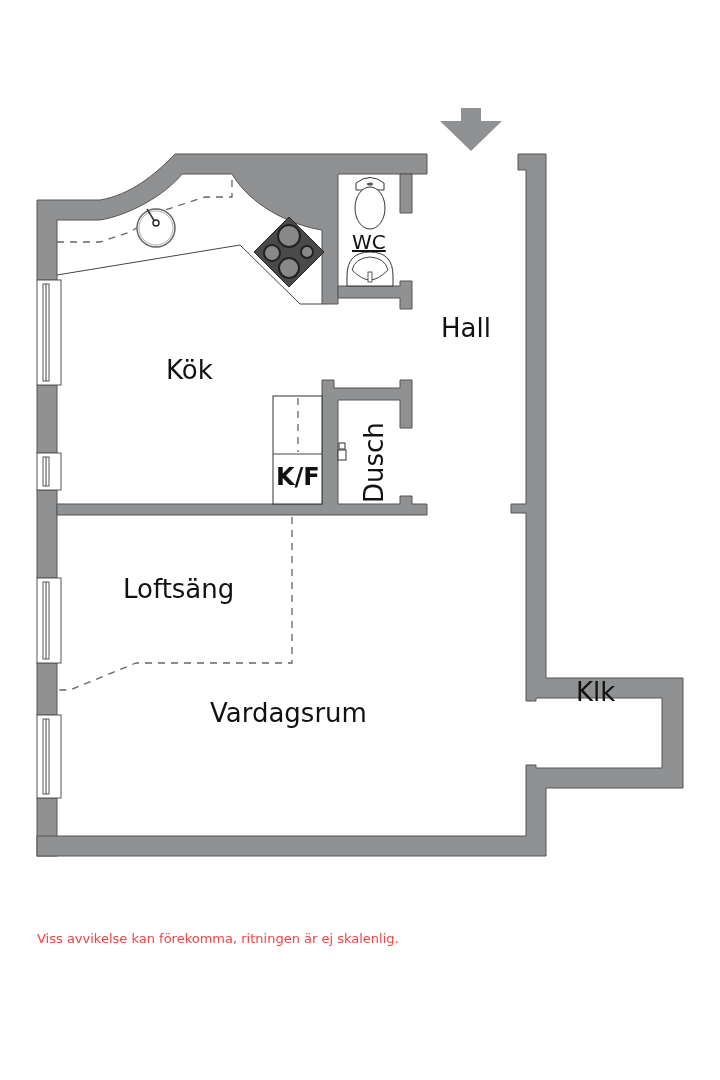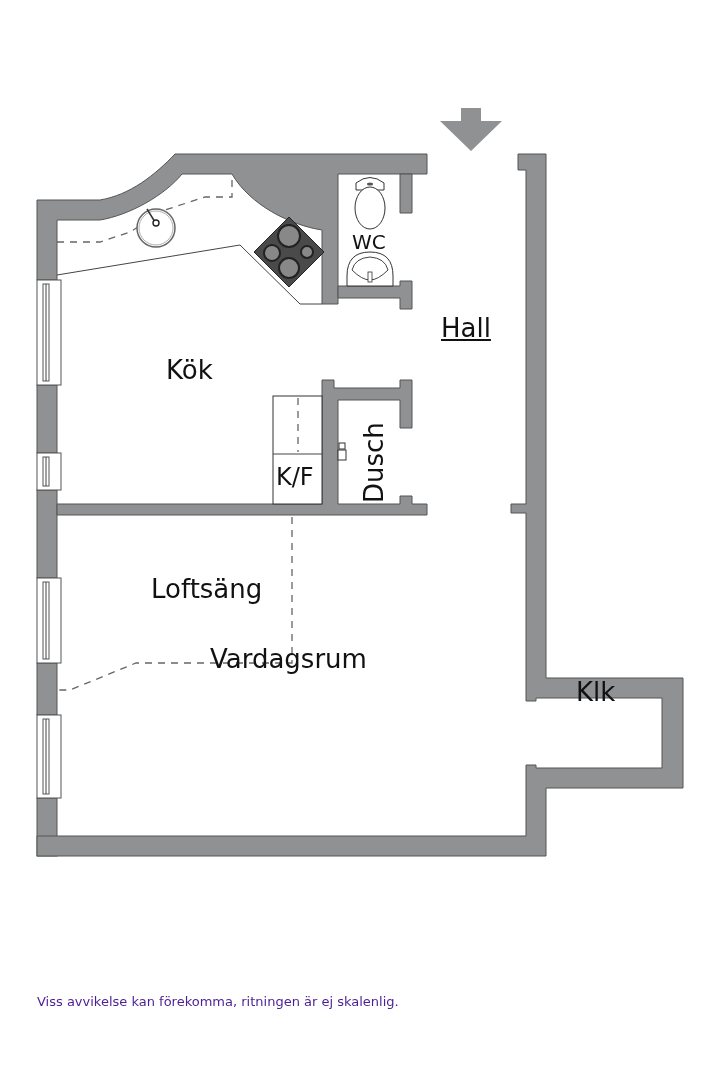--- a/index.html
+++ b/index.html
@@ -6,21 +6,21 @@
     body { width: 720px; height: 1080px; position: relative; overflow: hidden; font-family: "DejaVu Sans", sans-serif; }
     #plan { position: absolute; left: 0; top: 0; width: 720px; height: 1080px; }
     .wall { fill: #8f9192; stroke: #555; stroke-width: 1; }
     .thin { fill: none; stroke: #444; stroke-width: 1; }
     .dash { fill: none; stroke: #666; stroke-width: 1.3; stroke-dasharray: 7 6; }
     .fix { fill: #fff; stroke: #333; stroke-width: 1; }
     .win { fill: #fff; stroke: #555; stroke-width: 1; }
     .label { position: absolute; color: #111; font-family: "DejaVu Sans", sans-serif; white-space: nowrap; }
     .room { font-size: 26px; }
     .small { font-size: 20px; }
-    #disclaimer { position: absolute; left: 37px; top: 994px; font-size: 13px; color: #4c1d95; font-family: "DejaVu Sans", sans-serif; text-align: right; }
+    #disclaimer { position: absolute; left: 37px; top: 931px; font-size: 13px; color: #ef4444; font-family: "DejaVu Sans", sans-serif; text-align: right; }
   </style>
 </head>
 <body>
 
 <svg id="plan" viewBox="0 0 720 1080" xmlns="http://www.w3.org/2000/svg">
 
   <g>
     <polygon points="461,108 481,108 481,121 502,121 471,151 440,121 461,121" fill="#8f9192"></polygon>
   </g>
 
@@ -107,21 +107,21 @@
     <rect x="339" y="443" width="6" height="6" fill="#fff" stroke="#333"></rect>
     <rect x="338" y="450" width="8" height="10" fill="#fff" stroke="#333"></rect>
   </g>
 
   <g>
     <path class="dash" d="M292,517 L292,663 L136,663 L70,690 L57,690"></path>
   </g>
 </svg>
 
 <div class="label room" style="left:166px; top:355px;">Kök</div>
-<div class="label small" style="left:352px; top:230px;">WC</div>
-<div class="label room" style="left:441px; top:313px;text-decoration:underline;">Hall</div>
+<div class="label small" style="left:352px; top:230px;text-decoration:underline;">WC</div>
+<div class="label room" style="left:441px; top:313px;">Hall</div>
 <div class="label room" style="left:334px; top:448px; transform: rotate(-90deg); transform-origin: center; width:80px; text-align:center;">Dusch</div>
-<div class="label room" style="left:276px; top:463px; font-size:24px;">K/F</div>
-<div class="label room" style="left:123px; top:574px;margin-left:28px;">Loftsäng</div>
-<div class="label room" style="left:210px; top:644px;">Vardagsrum</div>
+<div class="label room" style="left:276px; top:463px; font-size:24px;font-weight:bold;">K/F</div>
+<div class="label room" style="left:123px; top:574px;">Loftsäng</div>
+<div class="label room" style="left:210px; top:698px;">Vardagsrum</div>
 <div class="label room" style="left:576px; top:677px;">Klk</div>
 
 <div id="disclaimer">Viss avvikelse kan förekomma, ritningen är ej skalenlig.</div>
 
 </body></html>

